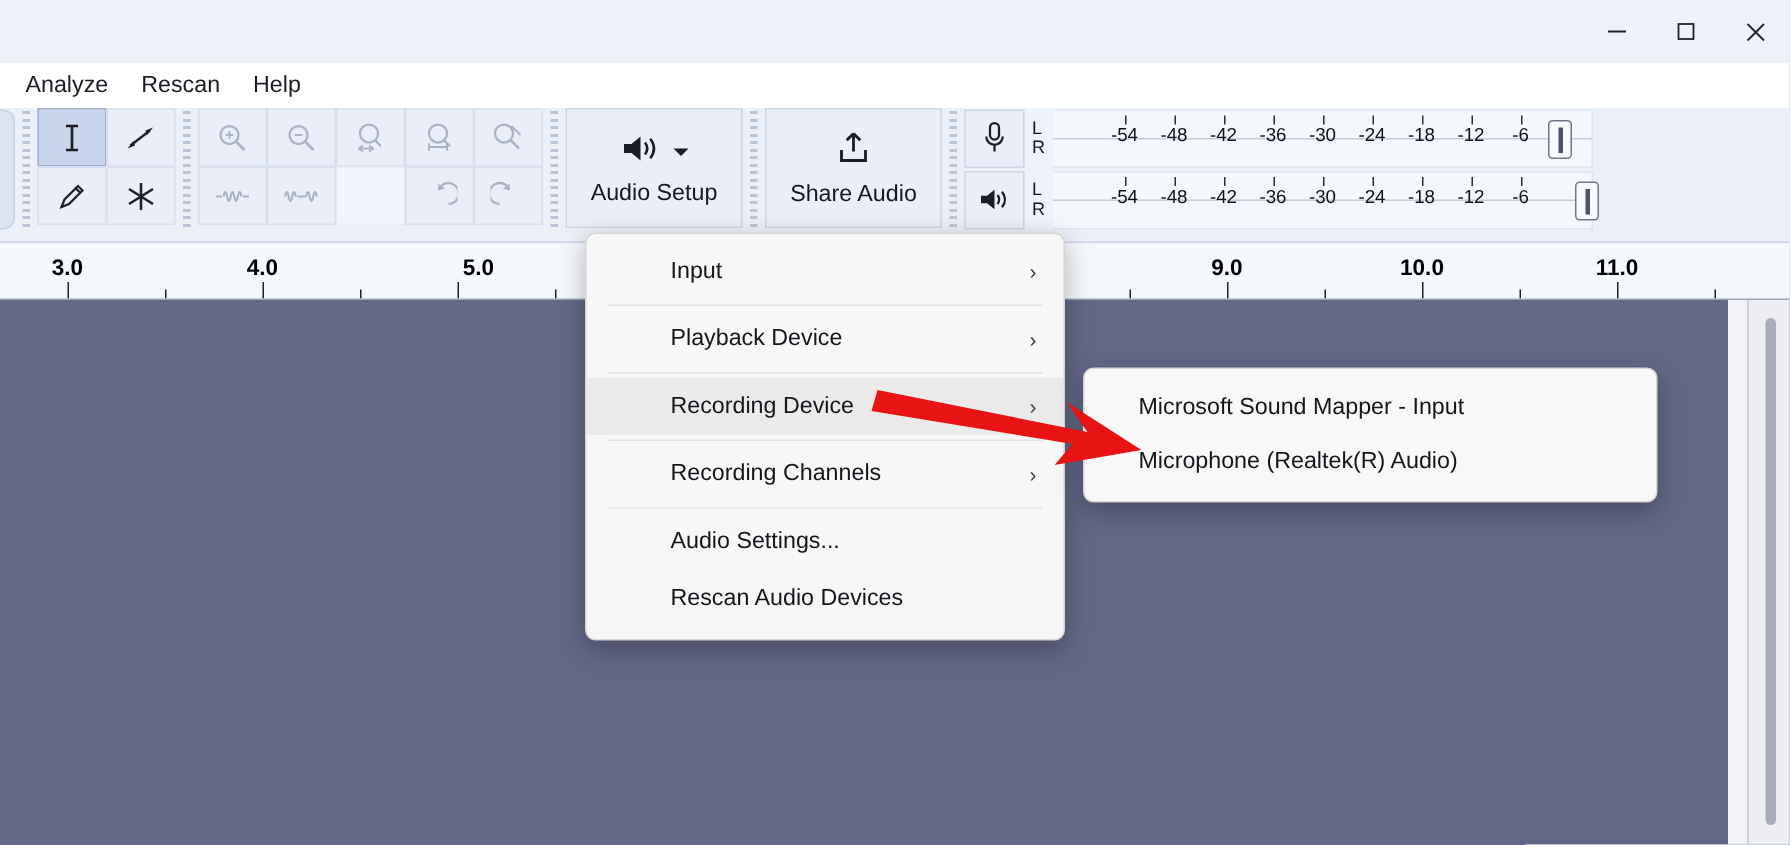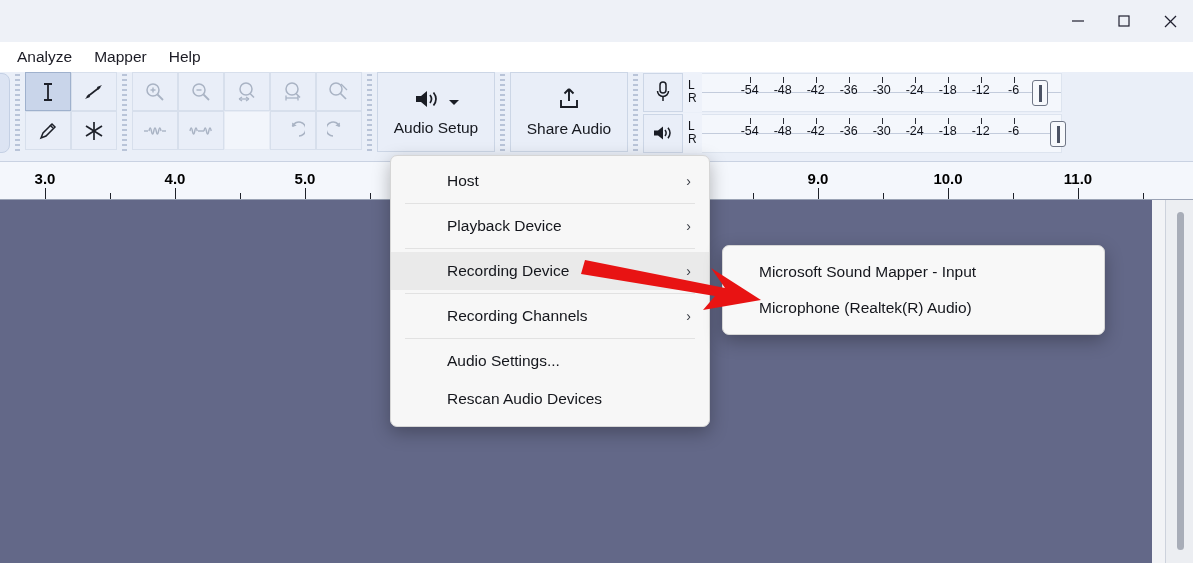--- a/index.html
+++ b/index.html
@@ -220,21 +220,21 @@
     <div class="winbtn">
       <svg width="17" height="17" viewBox="0 0 17 17">
           <line x1="3" y1="3" x2="14" y2="14" stroke="currentColor" stroke-width="1.2"></line>
           <line x1="14" y1="3" x2="3" y2="14" stroke="currentColor" stroke-width="1.2"></line>
         </svg>
     </div>
   </div>
 
   <div class="menubar">
     <div class="menubar-item">Analyze</div>
-    <div class="menubar-item">Mapper</div>
+    <div class="menubar-item">Rescan</div>
     <div class="menubar-item">Help</div>
   </div>
 
   <div class="toolbars">
 
     <div style="width:22px;height:80px;margin-top:1px;background:#dce4f3;border:1px solid #c4d0e4;border-radius:8px;margin-left:-12px;"></div>
 
     <div class="grabber"></div>
 
     <div class="btngrid">
@@ -457,21 +457,21 @@
     </div>
   </div>
 
   <div class="ruler">
     <div id="ruler-marks">
         <div class="rtick maj" style="left: 45px;"></div>
         <div class="rlabel" style="left: 45px;">3.0</div>
         <div class="rtick maj" style="left: 175px;"></div>
         <div class="rlabel" style="left: 175px; margin-top: 16px;">4.0</div>
         <div class="rtick maj" style="left: 305px;"></div>
-        <div class="rlabel" style="left: 305px;">5.0</div>
+        <div class="rlabel" style="left: 319px;">5.0</div>
         <div class="rtick maj" style="left: 818px;"></div>
         <div class="rlabel" style="left: 818px;">9.0</div>
         <div class="rtick maj" style="left: 948px;"></div>
         <div class="rlabel" style="left: 948px; margin-top: 35px;">10.0</div>
         <div class="rtick maj" style="left: 1078px;"></div>
         <div class="rlabel" style="left: 1078px;">11.0</div>
         <div class="rtick min" style="left: 110px;"></div>
         <div class="rtick min" style="left: 240px;"></div>
         <div class="rtick min" style="left: 370px;"></div>
         <div class="rtick min" style="left: 753px;"></div>
@@ -483,21 +483,21 @@
   </div>
 
   <div class="canvas"></div>
   <div class="canvas-right-edge"></div>
   <div class="vscroll-track">
     <div class="vscroll-thumb"></div>
   </div>
 
   <div class="menu" id="menu-root">
       <div class="mi">
-        <span>Host</span>
+        <span>Input</span>
         <span class="chev">›</span>
       </div>
       <div class="msep"></div>
       <div class="mi">
         <span>Playback Device</span>
         <span class="chev">›</span>
       </div>
       <div class="msep"></div>
       <div class="mi hl">
         <span>Recording Device</span>

